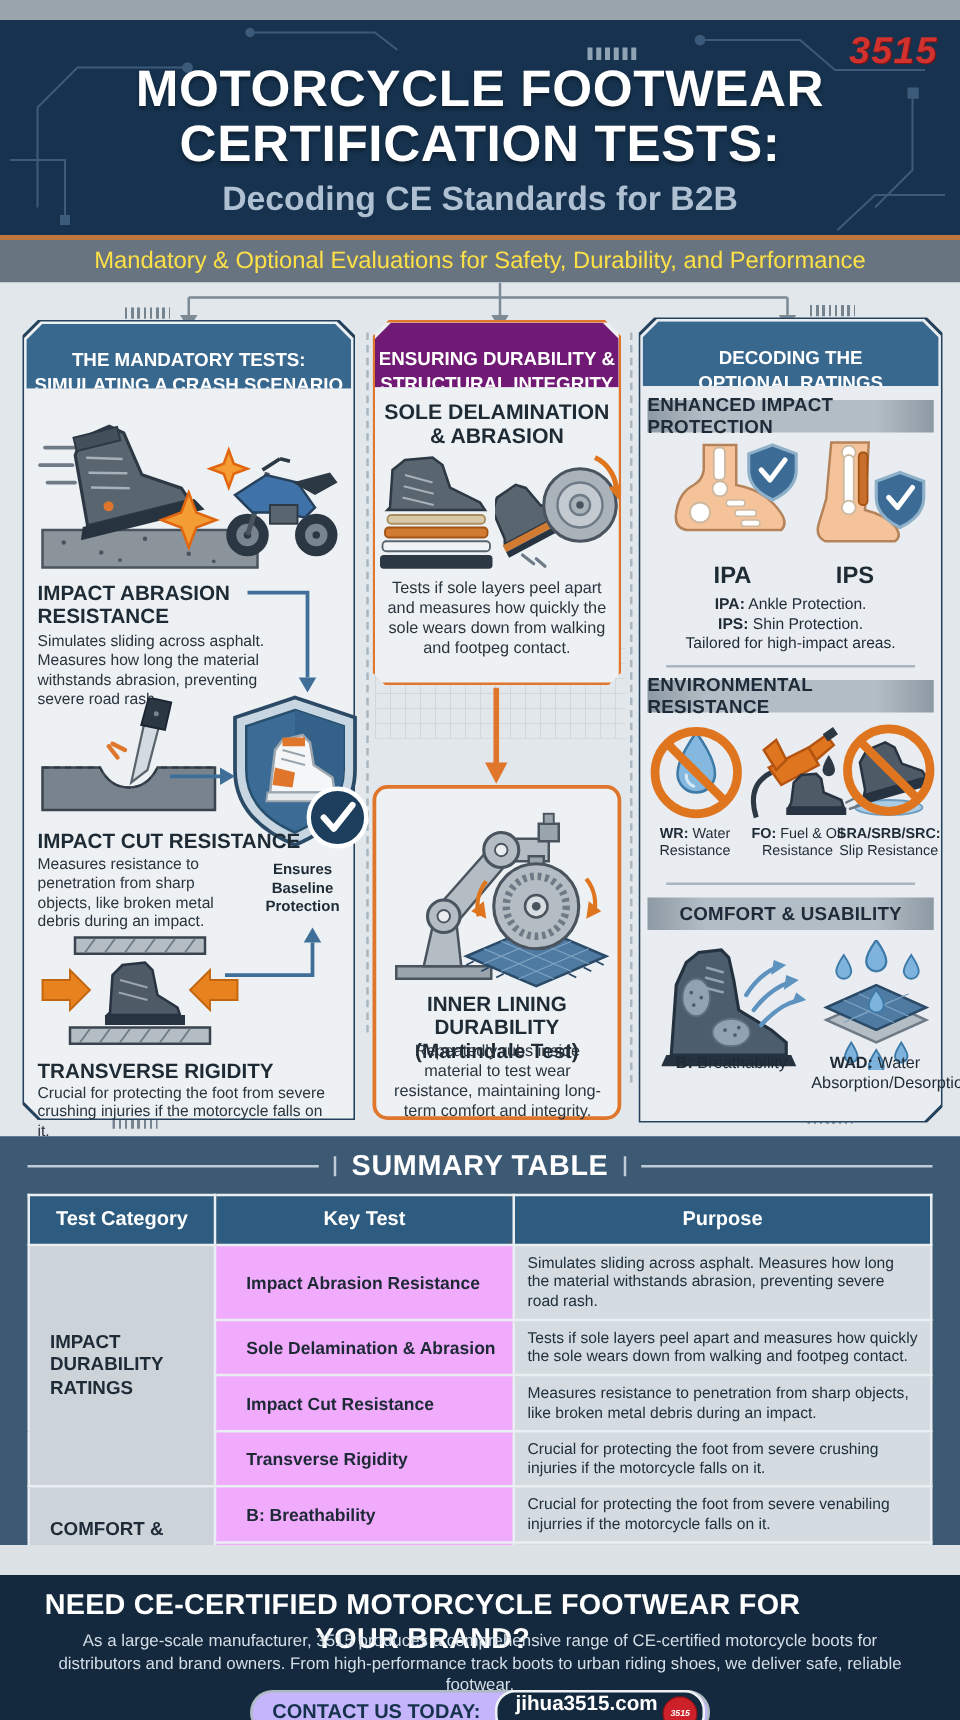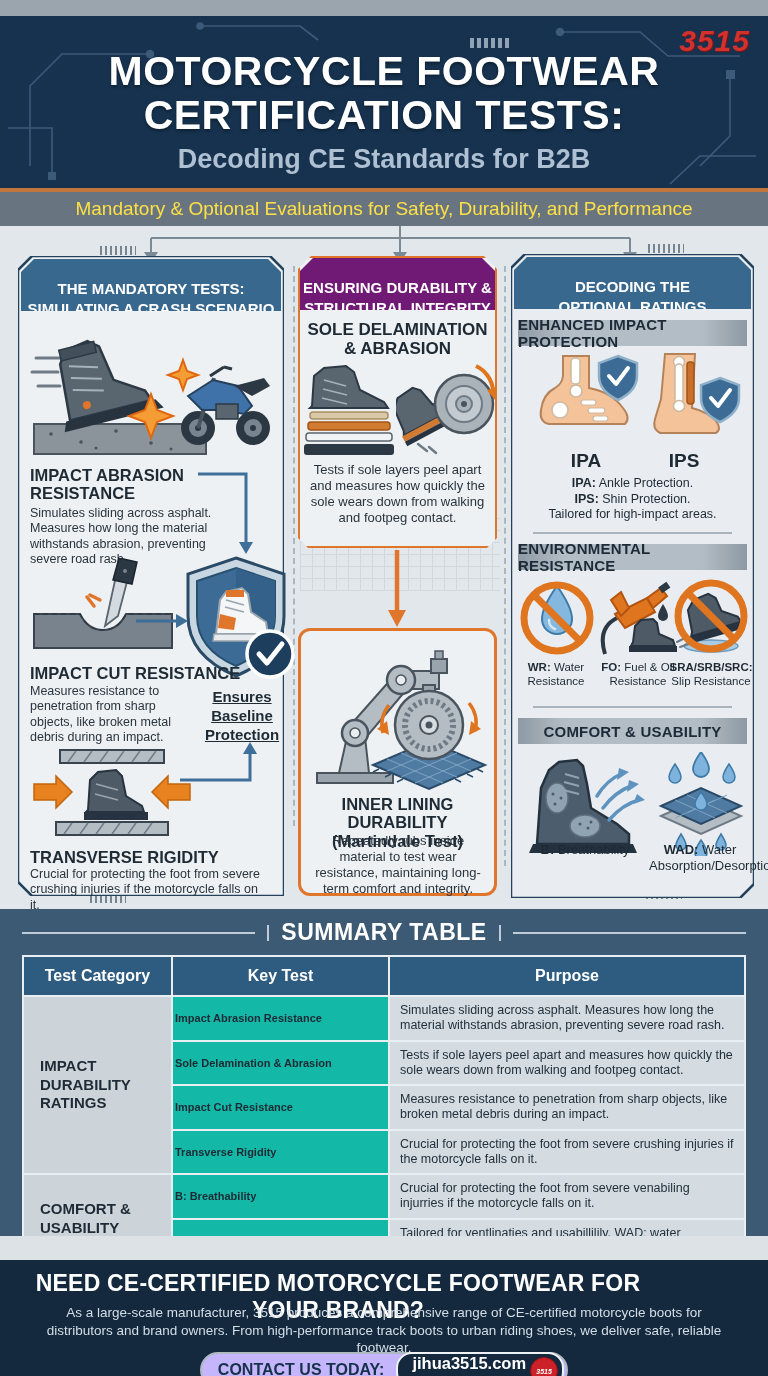--- a/index.html
+++ b/index.html
@@ -49,40 +49,40 @@
   .sum-title-row{position:absolute;top:10px;left:22px;right:22px;display:flex;align-items:center;gap:12px;}
   .sum-line{flex:1;height:2px;background:rgba(235,242,247,.75);}
   .sum-endcap{width:2px;height:16px;background:rgba(235,242,247,.75);}
   .sum-title{color:#fff;font-size:23px;font-weight:bold;letter-spacing:.5px;}
   table.sum{position:absolute;top:46px;left:22px;width:724px;border-collapse:collapse;}
   table.sum th{background:#2d5c80;color:#fff;font-size:16px;font-weight:bold;height:36px;
       border:2px solid #e9eef2;}
   table.sum td{border:2px solid #e9eef2;vertical-align:middle;}
   td.cat{background:#ccd4da;color:#1e2b36;font-weight:bold;font-size:15px;line-height:1.25;
       padding-left:16px;width:130px;}
-  td.key{background:#14b8a6;color:#1d2935;font-weight:bold;font-size:11px;padding-left:2px;width:212px;}
+  td.key{background:#f0abfc;color:#1d2935;font-weight:bold;font-size:14px;padding-left:24px;width:212px;}
   td.pur{background:#d5dce1;color:#20303c;font-size:12.5px;line-height:1.22;padding:6px 10px;}
   tr.r{height:40px;}
   
   .gap-band{position:absolute;top:1220px;left:0;width:768px;height:24px;background:#dde2e7;}
   .footer{position:absolute;top:1244px;left:0;width:768px;height:132px;background:#14293e;color:#fff;}
   .f-h{position:absolute;top:10px;width:676px;text-align:center;font-size:23px;font-weight:bold;letter-spacing:.2px;}
   .f-p{position:absolute;top:44px;left:34px;width:700px;text-align:center;font-size:13.5px;
        line-height:1.3;color:#d4dee7;}
   .cta{position:absolute;top:92px;left:0;width:768px;display:flex;justify-content:center;}
   .cta-pill{display:flex;align-items:center;background:#c4b5fd;border:2px solid #aeb9c2;
        border-radius:20px;height:36px;overflow:visible;box-sizing:border-box;padding-left:16px;}
   .cta-label{color:#16324b;font-weight:bold;font-size:16px;padding-right:12px;}
   .cta-url{background:#14293e;color:#fff;font-weight:bold;font-size:16.5px;height:32px;
        display:flex;align-items:flex-start;padding:0 36px 0 14px;border-radius:16px;
        border:2px solid #eef2f5;margin-right:2px;position:relative;}
   .cta-badge{position:absolute;right:4px;top:3px;width:26px;height:26px;border-radius:50%;
        background:#cc2128;color:#fff;font-size:7px;font-weight:bold;font-style:italic;
        display:flex;align-items:center;justify-content:center;border:1px solid #8e1317;}
-  .callout{font-weight:bold;color:#1e2a34;font-size:15px;line-height:1.25;text-align:center;text-decoration:underline;}
+  .callout{font-weight:bold;color:#1e2a34;font-size:12px;line-height:1.25;text-align:center;}
 </style>
 </head>
 <body>
 
 <div class="page">
 
   <header class="hero">
     <svg class="circuit" width="768" height="172" viewBox="0 0 768 172">
       <g fill="none" stroke="#3c5a7a" stroke-width="1.6">
         <path d="M30,150 V70 L62,38 H150"></path>

